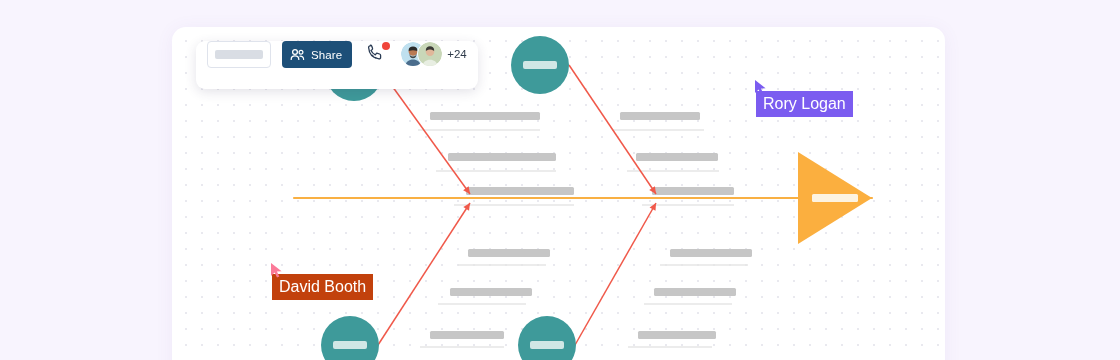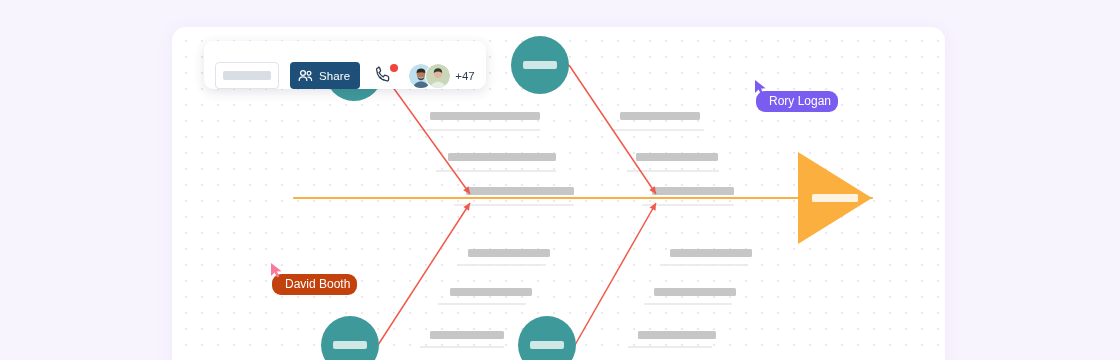--- a/index.html
+++ b/index.html
@@ -42,28 +42,28 @@
   .diagram-svg {
     position: absolute;
     inset: 0;
     width: 100%;
     height: 100%;
   }
 
   
   .toolbar {
     position: absolute;
-    left: 204px;
+    left: 196px;
     top: 41px;
     height: 48px;
     background: #ffffff;
     border-radius: 9px;
     box-shadow: 0 3px 12px rgba(60, 50, 90, 0.14);
     display: flex;
-    align-items: flex-end;
+    align-items: flex-start;
     padding: 0 11px;
     gap: 11px;
     z-index: 40;
   }
 
   .name-input {
     width: 64px;
     height: 27px;
     border: 1px solid #dfe3ec;
     border-radius: 4px;
@@ -143,24 +143,24 @@
     position: absolute;
     z-index: 35;
   }
   .cursor-tag .pointer {
     position: absolute;
     left: -2px;
     top: -12px;
   }
   .cursor-tag .tag-label {
     display: inline-block;
-    padding: 3px 7px 4px 13px;
-    border-radius: 9px;
+    padding: 3px 7px 4px 7px;
+    border-radius: 0;
     color: #ffffff;
-    font-size: 12px;
+    font-size: 16px;
     font-family: "Liberation Sans", sans-serif;
     white-space: nowrap;
     line-height: 1.2;
   }
   .tag-rory  { left: 756px; top: 91px; }
   .tag-rory .tag-label  { background: #7b5cf0; }
   .tag-david { left: 272px; top: 274px; }
   .tag-david .tag-label { background: #c2410c; }
 </style>
 </head>
@@ -278,21 +278,21 @@
       </svg>
     </div>
     <div class="avatar">
       <svg width="24" height="24" viewBox="0 0 24 24">
         <circle cx="12" cy="12" r="12" fill="#c9d7b8"></circle>
         <circle cx="12" cy="9.6" r="4.3" fill="#e0b79a"></circle>
         <path d="M7.8 8.2c0-2.4 1.9-4 4.2-4s4.2 1.6 4.2 4c0 .5-.5.7-.9.4-.9-.7-2-1-3.3-1s-2.4.3-3.3 1c-.4.3-.9.1-.9-.4z" fill="#3a3a35"></path>
         <path d="M4.4 24c.6-4.1 3.7-6.3 7.6-6.3s7 2.2 7.6 6.3H4.4z" fill="#e8eee2"></path>
       </svg>
     </div>
-    <span class="more-count">+47</span>
+    <span class="more-count">+24</span>
   </div>
 </div>
 
 <div class="cursor-tag tag-rory">
   <span class="pointer">
     <svg width="14" height="17" viewBox="0 0 14 17">
       <path d="M1 1 L1 14 L4.6 10.6 L7 15.6 L9.3 14.4 L6.9 9.6 L11.6 9.3 Z" fill="#7b5cf0"></path>
     </svg>
   </span>
   <span class="tag-label">Rory Logan</span>

